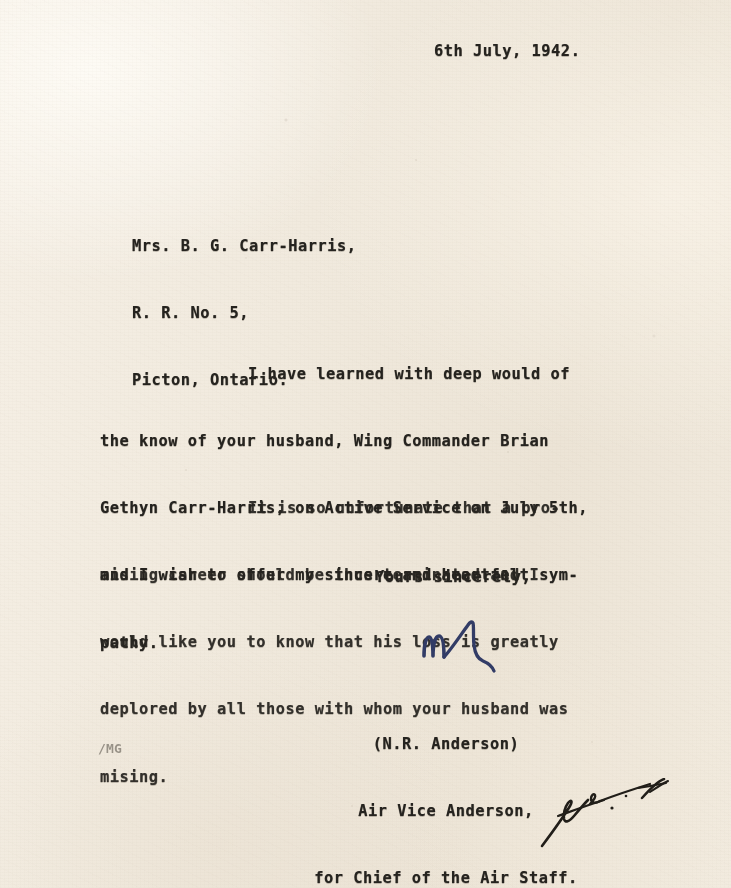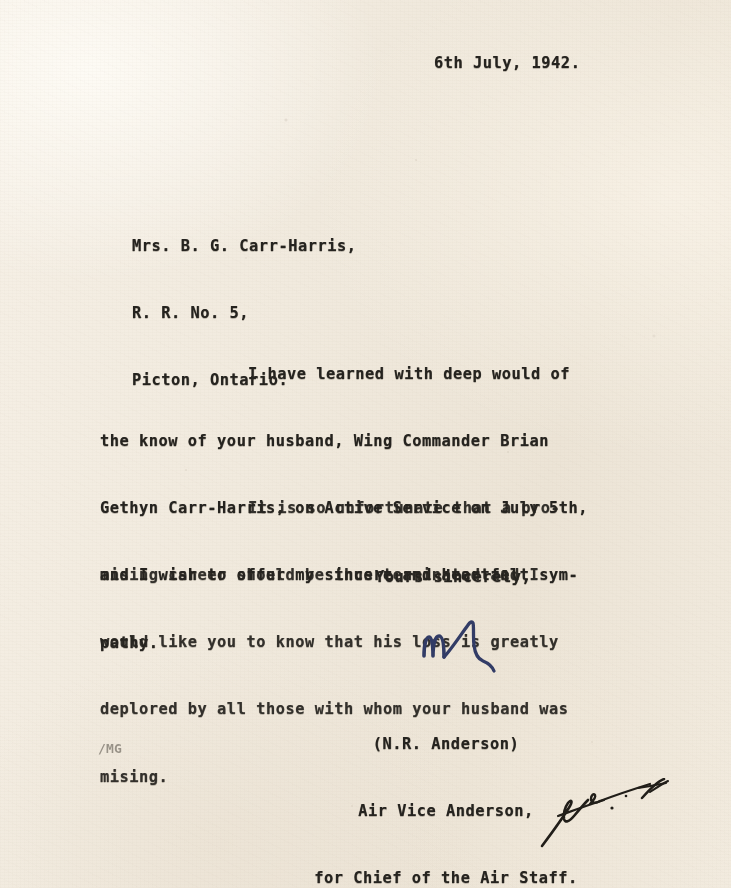--- a/index.html
+++ b/index.html
@@ -63,21 +63,21 @@
     line-height: 22.4px;
     color: #25231f;
     text-shadow:
       0.4px 0 0 rgba(60,55,48,0.38),
       -0.35px 0.35px 0 rgba(90,82,70,0.22),
       0 0.5px 0.6px rgba(70,63,54,0.3);
   }
 
   .fade-a { opacity: 0.93; }
 
-  #date-line   { left: 434px; top: 40px; margin-top: 12px; }
+  #date-line   { left: 434px; top: 40px; }
   #addr-block  { left: 100px; top: 190px; margin-left: 32px; }
   #salutation  { left: 100px; top: 275px; }
   #para-1      { left: 100px; top: 318px; }
   #para-2      { left: 100px; top: 452px; }
   #closing     { left: 375px; top: 566px; }
   #sig-block   { left: 280px; top: 688px; text-align: center; width: 332px; }
   #typist-mark {
     left: 98px; top: 738px;
     font-size: 13px;
     opacity: 0.52;

